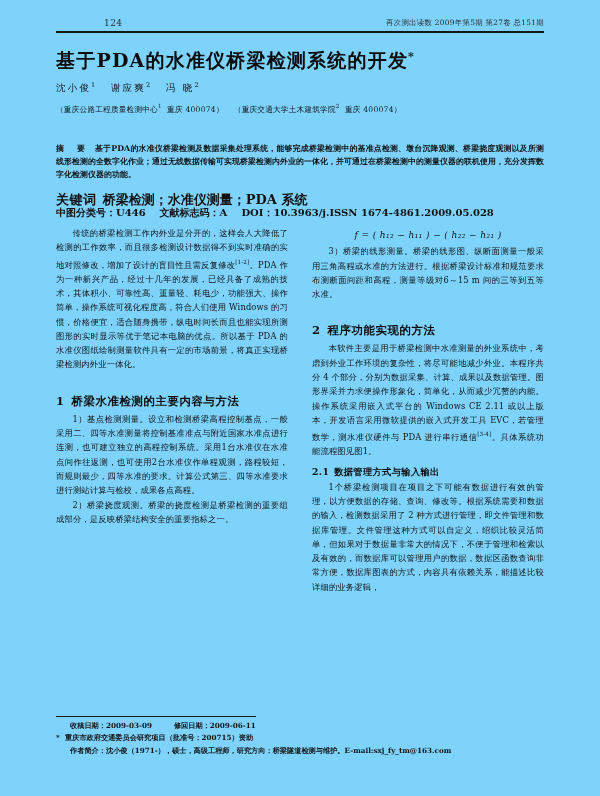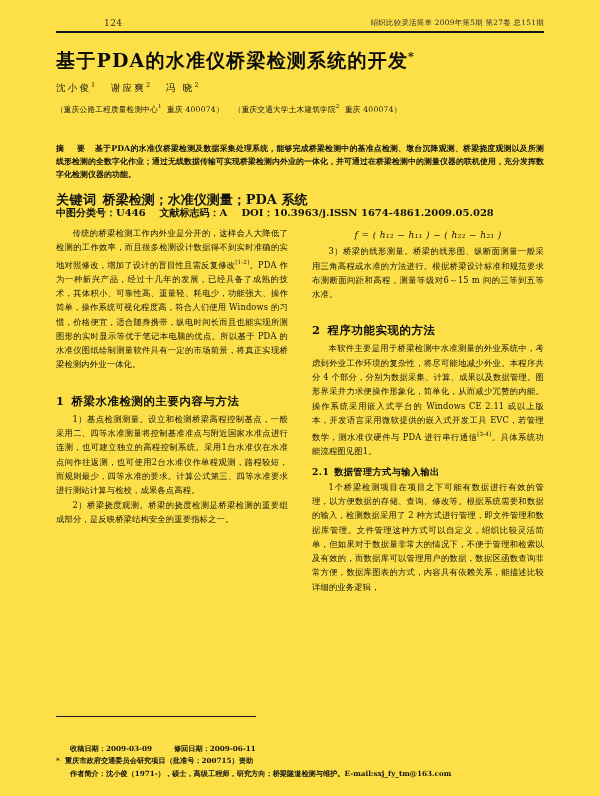--- a/index.html
+++ b/index.html
@@ -11,21 +11,21 @@
     width: 600px;
     height: 796px;
     font-family: "DejaVu Serif", "Liberation Serif", serif;
     color: #161616;
     position: relative;
     overflow: hidden;
   }
   .page {
     position: absolute;
     inset: 0;
-    background: #fde047;
+    background: #7dd3fc;
     padding: 0;
   }
 
   
   .runhead {
     position: absolute;
     top: 16px;
     left: 56px;
     right: 56px;
     height: 14px;
@@ -205,35 +205,34 @@
   }
   .footer {
     position: absolute;
     left: 56px;
     right: 40px;
     top: 720px;
     font-size: 7.2px;
     line-height: 12.4px;
     color: #141414;
     font-weight: bold;
-    margin-top: 23px;
   }
   .footer .row { white-space: nowrap; }
   .footer .ind { padding-left: 14px; }
   .footer .starmark { display: inline-block; width: 9px; }
   .footer .gap { display: inline-block; width: 22px; }
 </style>
 </head>
 <body>
 
 <div class="page">
 
   <div class="runhead">
     <span class="folio">124</span>
-    <span class="journal">绍织比较灵活简单   2009年第5期   第27卷   总151期</span>
+    <span class="journal">再次测出读数   2009年第5期   第27卷   总151期</span>
   </div>
   <div class="rule"></div>
 
   <div class="titleblock">
     <div class="paper-title"><span>基于PDA的水准仪桥梁检测系统的开发</span><span class="star">*</span></div>
 
     <div class="authors">
       <span>沈小俊</span><sup>1</sup>&nbsp;&nbsp;&nbsp;<span>谢应爽</span><sup>2</sup>&nbsp;&nbsp;&nbsp;<span>冯   晓</span><sup>2</sup>
     </div>
 

